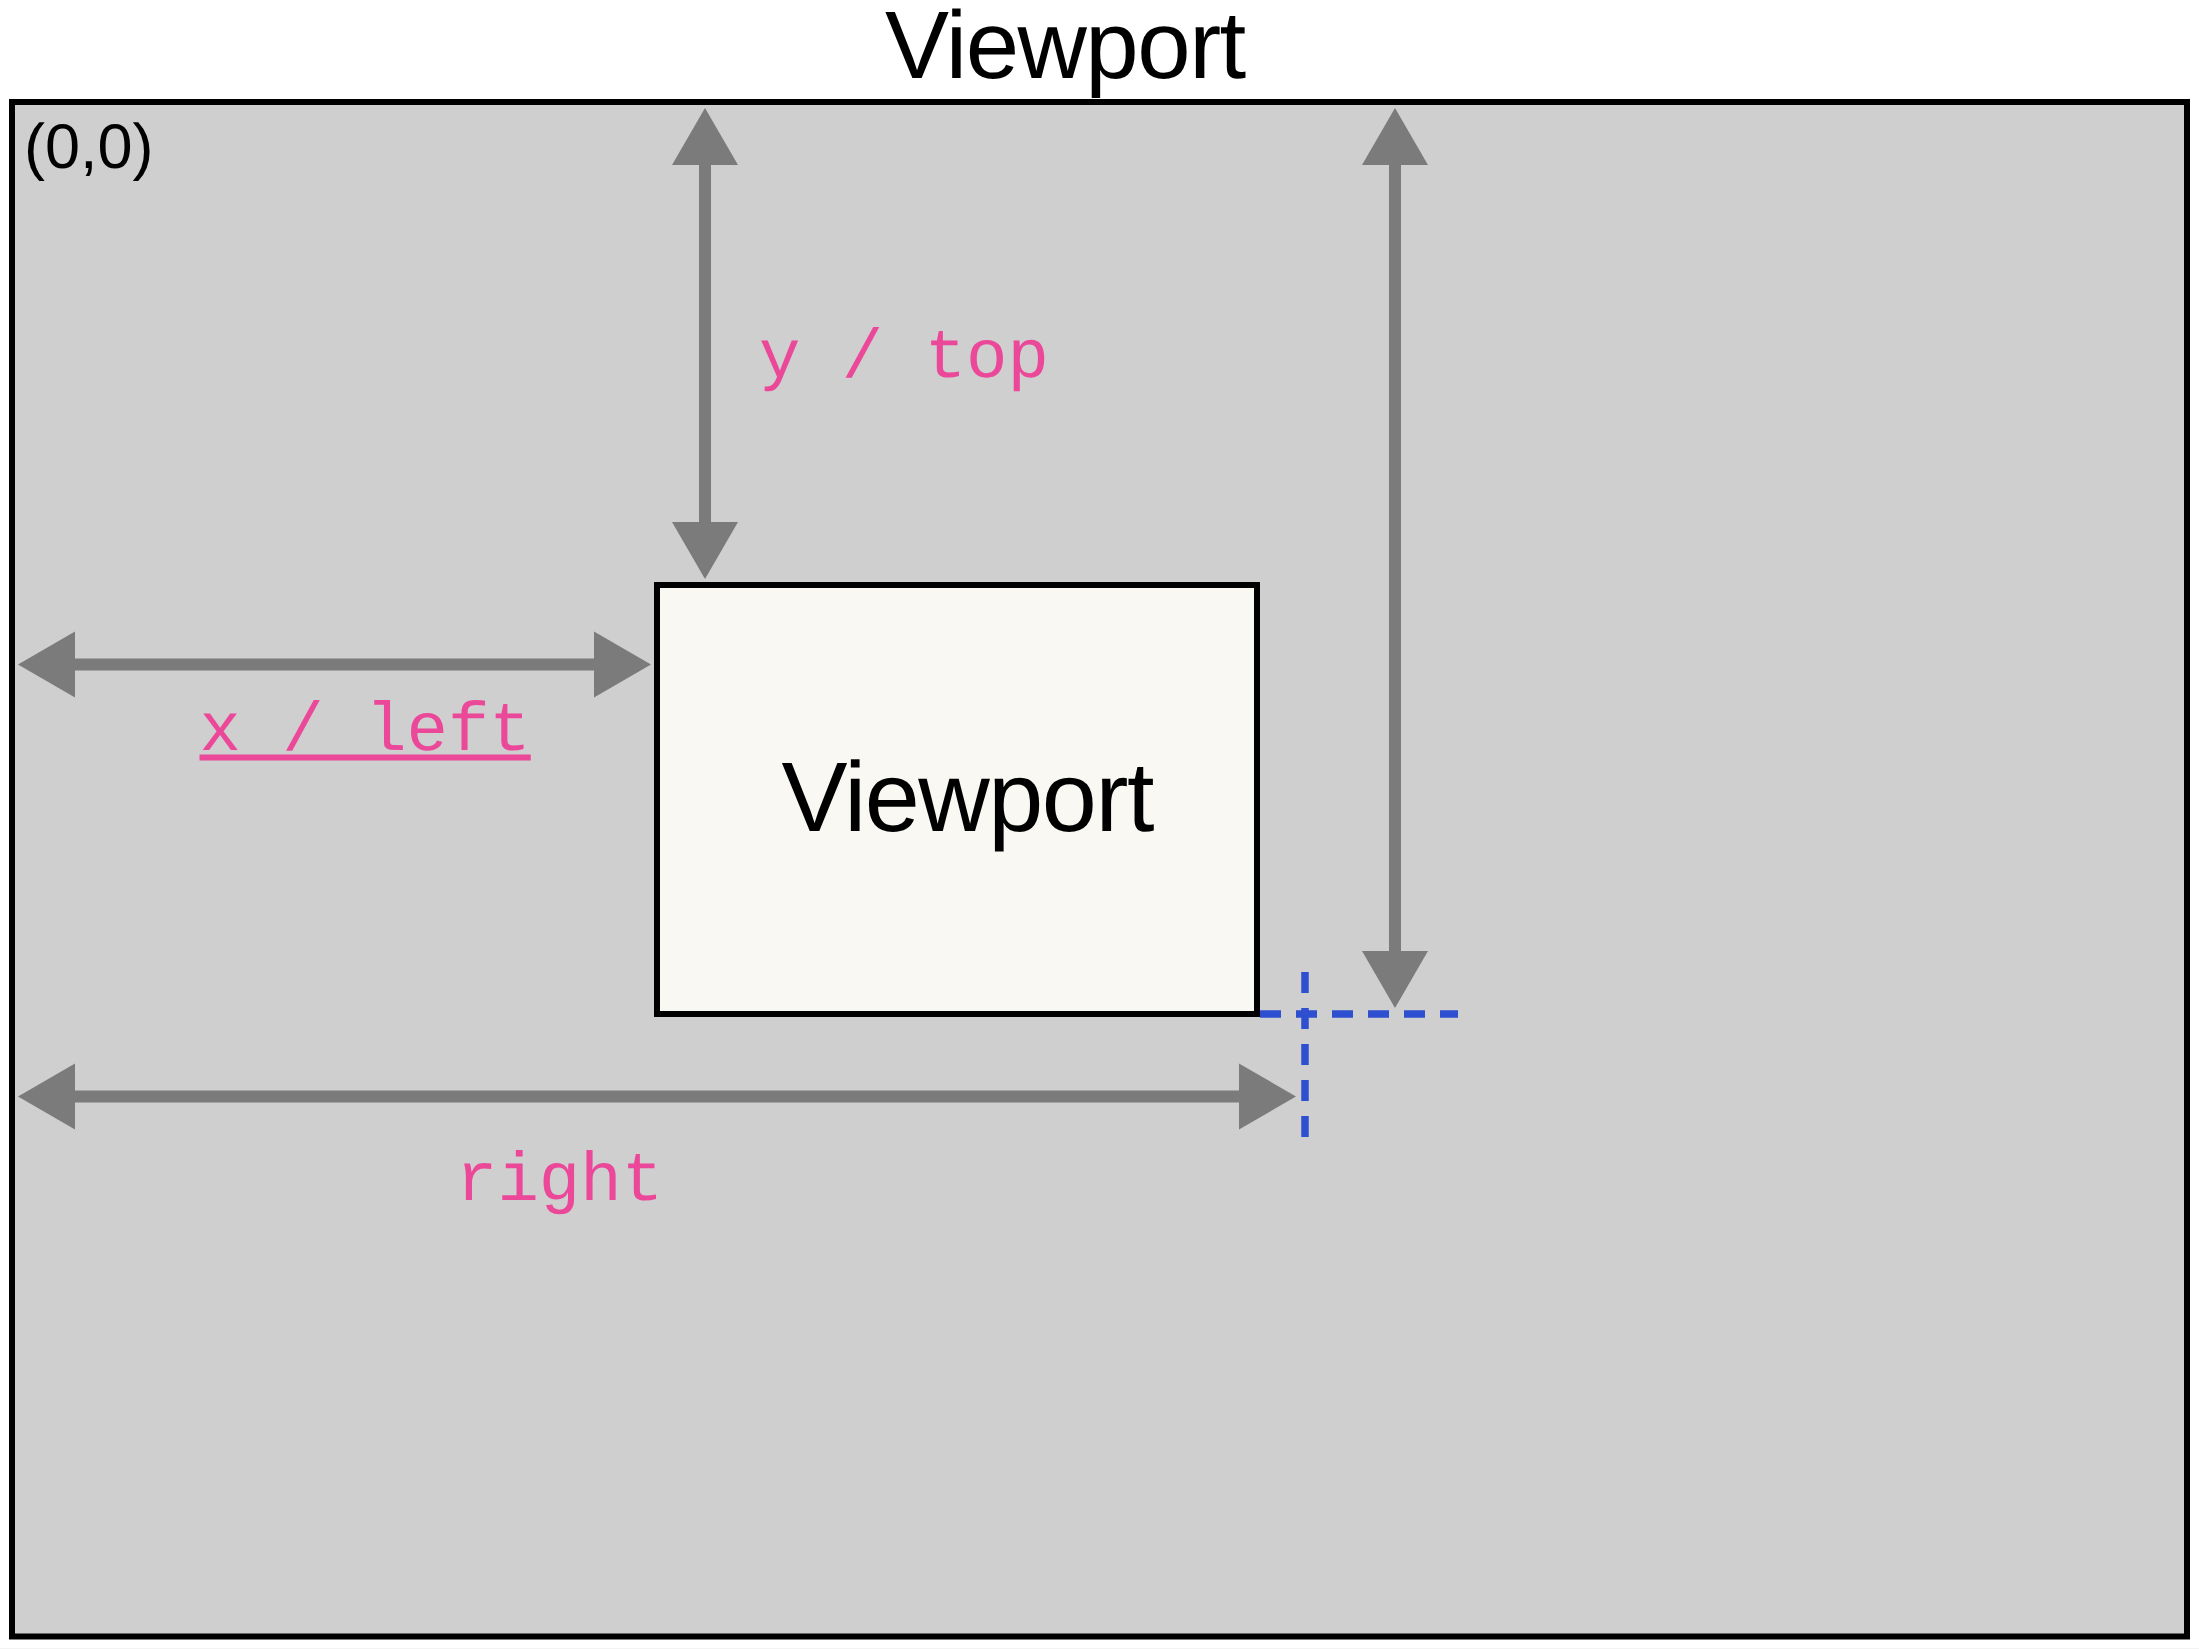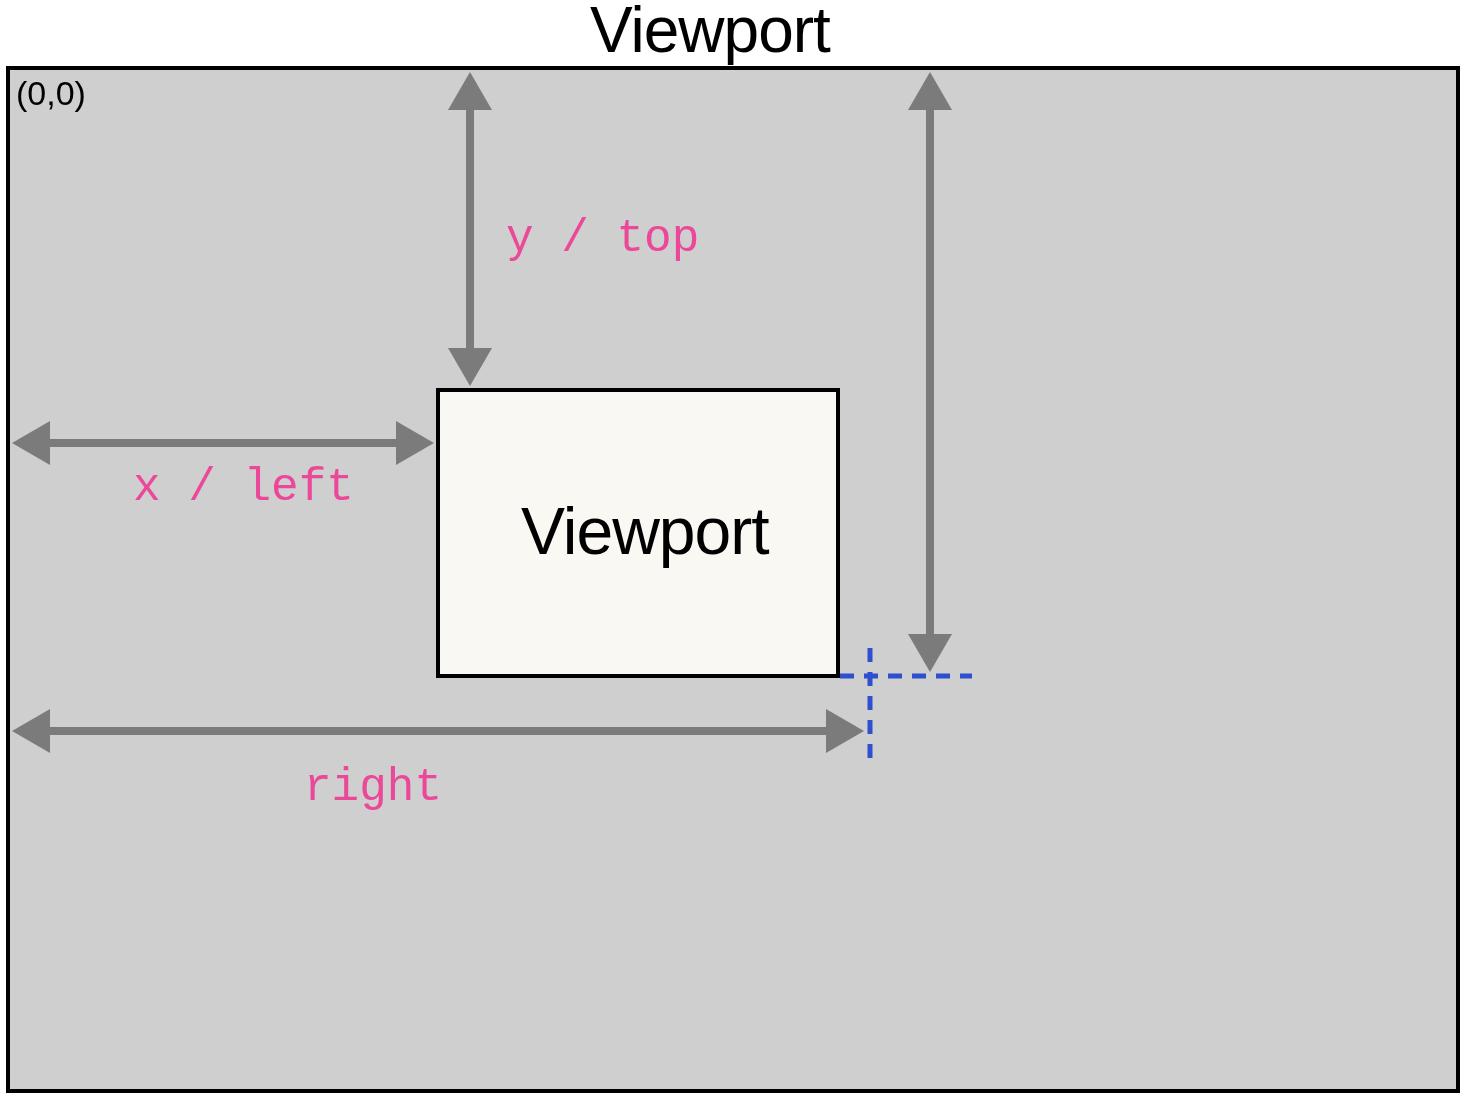--- a/index.html
+++ b/index.html
@@ -24,21 +24,21 @@
   .label {
     position: absolute;
     white-space: nowrap;
   }
   .title-label {
     font-size: 64px;
     font-weight: 500;
     letter-spacing: -1px;
   }
   .origin-label {
-    font-size: 34px;
+    font-size: 42px;
     font-weight: 400;
   }
   .mono-label {
     font-family: "Courier New", Courier, monospace;
     font-size: 46px;
     color: #ec4899;
   }
   .element-label {
     font-size: 66px;
     font-weight: 400;
@@ -88,20 +88,20 @@
     </g>
 
   </svg>
 
   <div class="label title-label" style="left:590px; top:-7px;">Viewport</div>
 
   <div class="label origin-label" style="left:16px; top:74px;">(0,0)</div>
 
   <div class="label mono-label" style="left:506px; top:213px;">y / top</div>
 
-  <div class="label mono-label" style="left:133px; top:462px;">x / left</div>
+  <div class="label mono-label" style="left:133px; top:462px;text-decoration:underline;">x / left</div>
 
 
   <div class="label mono-label" style="left:304px; top:762px;">right</div>
 
   <div class="label element-label" style="left:521px; top:493px;">Viewport</div>
 
 </div>
 
 </body></html>

